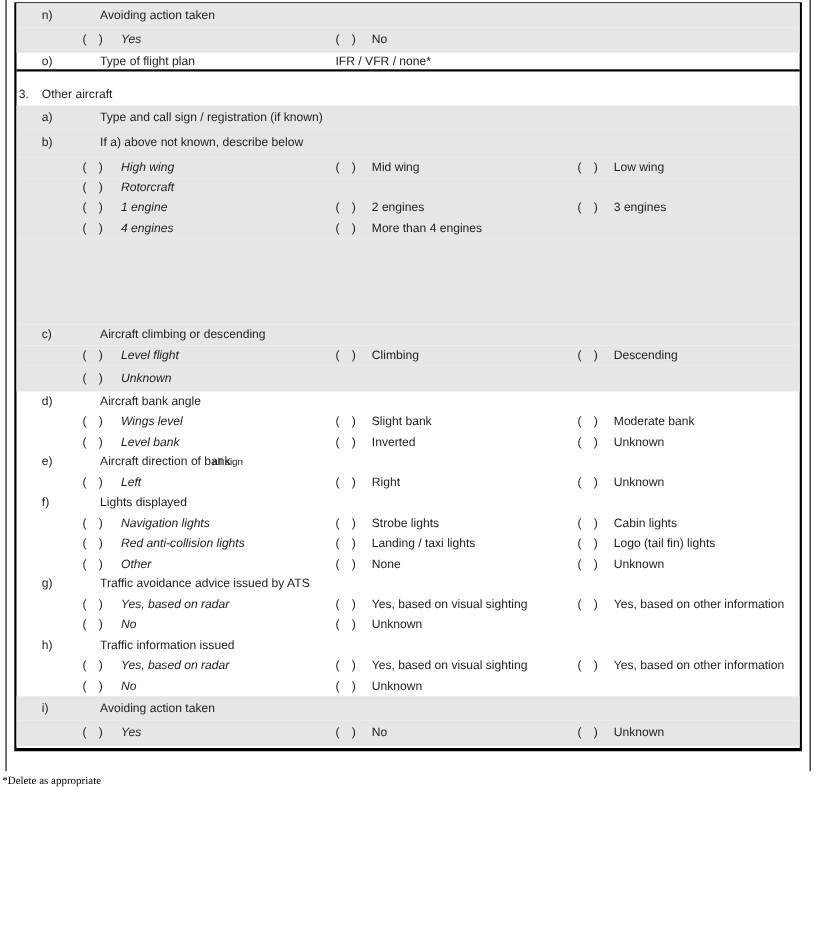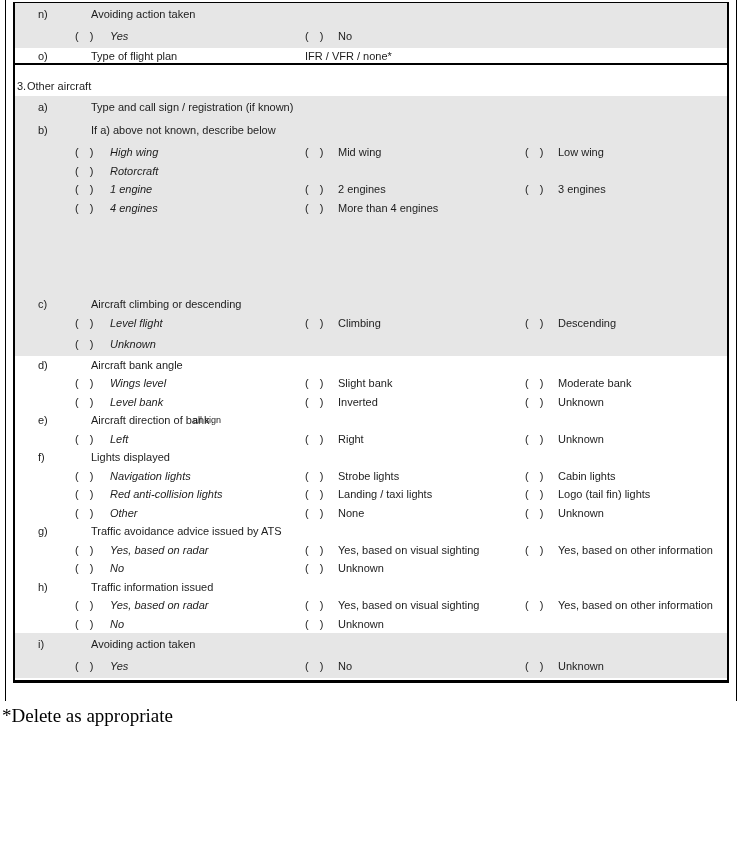--- a/index.html
+++ b/index.html
@@ -19,29 +19,29 @@
   .pt7{padding-top:7px;}
   .row-field{height:15px;}
   .row-section{height:31px;}
   .row-spacer{height:78px;}
   .divider{height:2px;background:#000;}
   .letter{left:23px;}
   .label{left:60px;margin-left:16px;}
   .value{left:290px;text-align:right;}
   .freetext{left:25px;}
   .secnum{left:2px;}
-  .sectitle{left:12px;}
+  .sectitle{left:23px;}
   .row-section span{top:auto;bottom:4px;transform:none;}
   .cb{letter-spacing:4px;}
   .cb1{left:60px;}  .tx1{left:95px;font-style:italic;}
   .cb2{left:290px;} .tx2{left:323px;}
   .cb3{left:510px;} .tx3{left:543px;}
   .overlay{left:178px;font-size:9px;top:calc(50% + 2px);}
   .footnote{position:absolute;left:2px;top:705px;font-family:"Liberation Serif",serif;
-            font-size:19px;color:#000;}
+            font-size:10px;color:#000;}
 </style>
 </head>
 <body>
 
 <div class="page">
   <div class="vline vl-left"></div>
   <div class="vline vl-right"></div>
   <div class="ftable" id="formTable">
       <div class="row shaded band-start">
         <span class="letter">n)</span>

